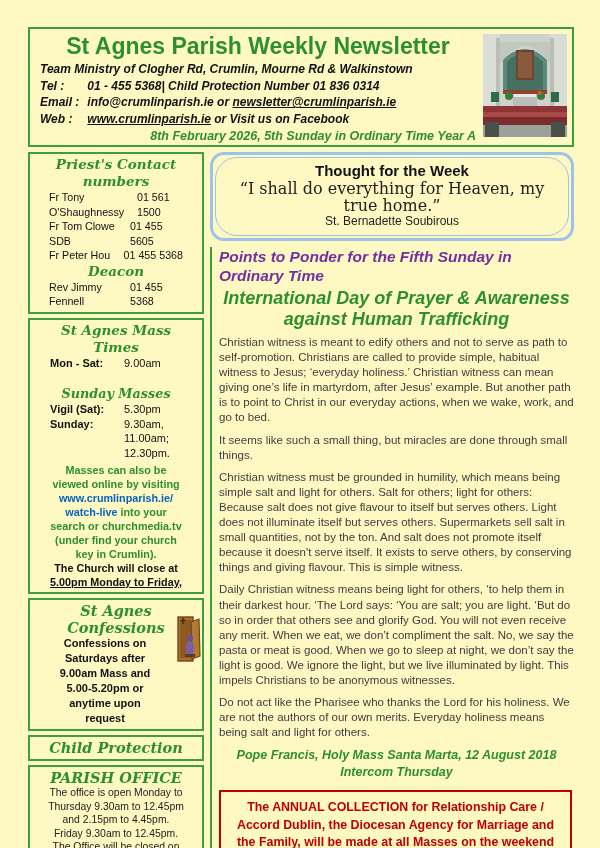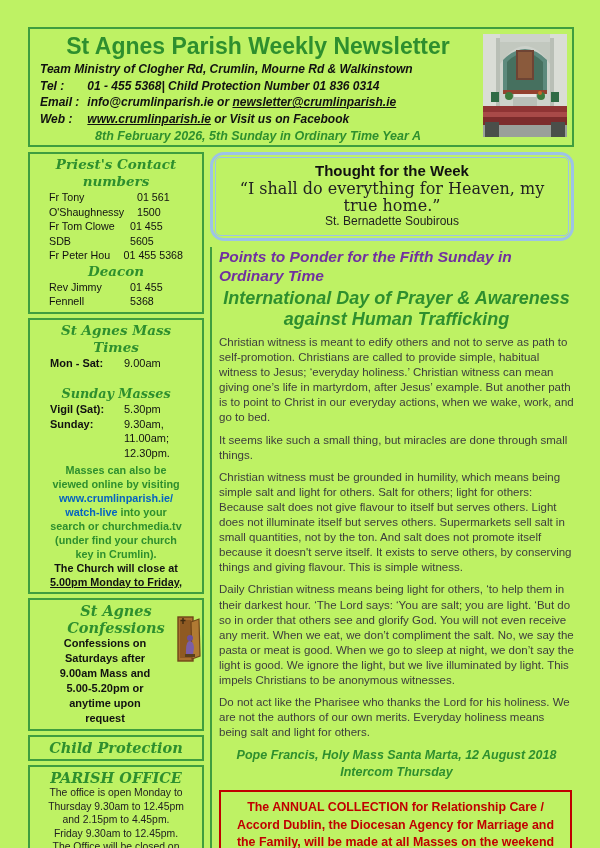--- a/index.html
+++ b/index.html
@@ -7,31 +7,31 @@
     --green-border:#3f9e3f;
     --purple:#7030a0;
     --red:#c00000;
     --blue:#0563c1;
     --blue-border:#9dc3e6;
     --body:#3d3d3d;
   }
   *{box-sizing:border-box;}
   html,body{margin:0;padding:0;background:#fff;}
   .page{
-    width:600px;height:848px;background:#bef264;overflow:hidden;
+    width:600px;height:848px;background:#fef9c3;overflow:hidden;
     padding:27px 26px 0 28px;
     font-family:"Liberation Sans",sans-serif;color:#222;
   }
   
   .hdr{border:2px solid var(--green-border);position:relative;padding:4px 96px 3px 10px;height:120px;}
   .hdr-title{font-size:23px;font-weight:bold;color:var(--green-text);text-align:center;line-height:26px;margin-bottom:2px;}
   .hdr-line{font-size:12px;font-weight:bold;font-style:italic;line-height:16.5px;color:#111;}
   .hdr-line .lbl{display:inline-block;min-width:44px;}
   .hdr-link{text-decoration:underline;color:#111;}
-  .hdr-date{font-size:12.5px;font-weight:bold;font-style:italic;color:var(--green-text);text-align:center;margin-top:2px;}
+  .hdr-date{font-size:12.5px;font-weight:bold;font-style:italic;color:var(--green-text);text-align:right;margin-top:2px;}
   .church{position:absolute;top:5px;right:5px;width:84px;height:103px;display:block;}
   
   .cols{display:flex;gap:6px;margin-top:5px;align-items:flex-start;}
   .sidebar{width:176px;flex:none;}
   .main{flex:1;min-width:0;}
   
   .sbox{border:2px solid var(--green-border);margin-bottom:4px;padding:2px 18px 3px;text-align:center;position:relative;}
   .shead{font-family:"DejaVu Serif",serif;font-style:italic;font-weight:bold;color:var(--green-text);font-size:13.5px;line-height:17px;}
   .shead.caps{font-size:14.5px;}
   .prow{display:flex;justify-content:space-between;font-size:10.7px;line-height:14.5px;text-align:left;padding:0 1px;color:#111;}
@@ -39,21 +39,21 @@
   .mlabel{width:74px;font-weight:bold;flex:none;}
   .mval{flex:1;}
   .online{font-weight:bold;color:var(--green-text);font-size:10.8px;line-height:14px;margin-top:3px;}
   .online .blue{color:var(--blue);}
   .closeline{font-weight:bold;color:#111;font-size:10.8px;line-height:14px;}
   .confess-text{font-weight:bold;font-size:11px;line-height:15px;padding-right:22px;color:#111;}
   .stext{font-size:10.4px;line-height:13.6px;color:#222;}
   .confessional{position:absolute;right:1px;top:16px;width:24px;height:46px;}
   
   .thought{border:3px solid var(--blue-border);border-radius:14px;padding:2px;margin-bottom:6px;}
-  .thought-in{border:1px solid var(--blue-border);border-radius:5px;text-align:center;padding:3px 8px 6px;}
+  .thought-in{border:1px solid var(--blue-border);border-radius:22px;text-align:center;padding:3px 8px 6px;}
   .thought-h{font-size:15px;font-weight:bold;color:#111;line-height:19px;}
   .thought-q{font-family:"DejaVu Serif",serif;font-size:16px;color:#222;line-height:17px;}
   .thought-a{font-size:12px;color:#222;line-height:15px;}
   .lower{border-left:2px solid var(--green-border);padding-left:7px;}
   .ponder{color:var(--purple);font-weight:bold;font-style:italic;font-size:15.5px;line-height:19px;margin:5px 0 3px;}
   .subhead{color:var(--green-text);font-weight:bold;font-style:italic;font-size:18px;text-align:center;margin:0 0 5px;}
   .para{font-size:11.5px;line-height:15.1px;color:var(--body);margin:0 0 7px;}
   .attrib{color:var(--green-text);font-weight:bold;font-style:italic;font-size:12.5px;text-align:center;line-height:17px;margin:3px 0 9px;}
   .redbox{border:2.5px solid var(--red);padding:7px 10px 9px;margin-right:2px;}
   .announce{color:var(--red);font-weight:bold;font-size:12.4px;line-height:17.5px;text-align:center;margin-bottom:8px;}

